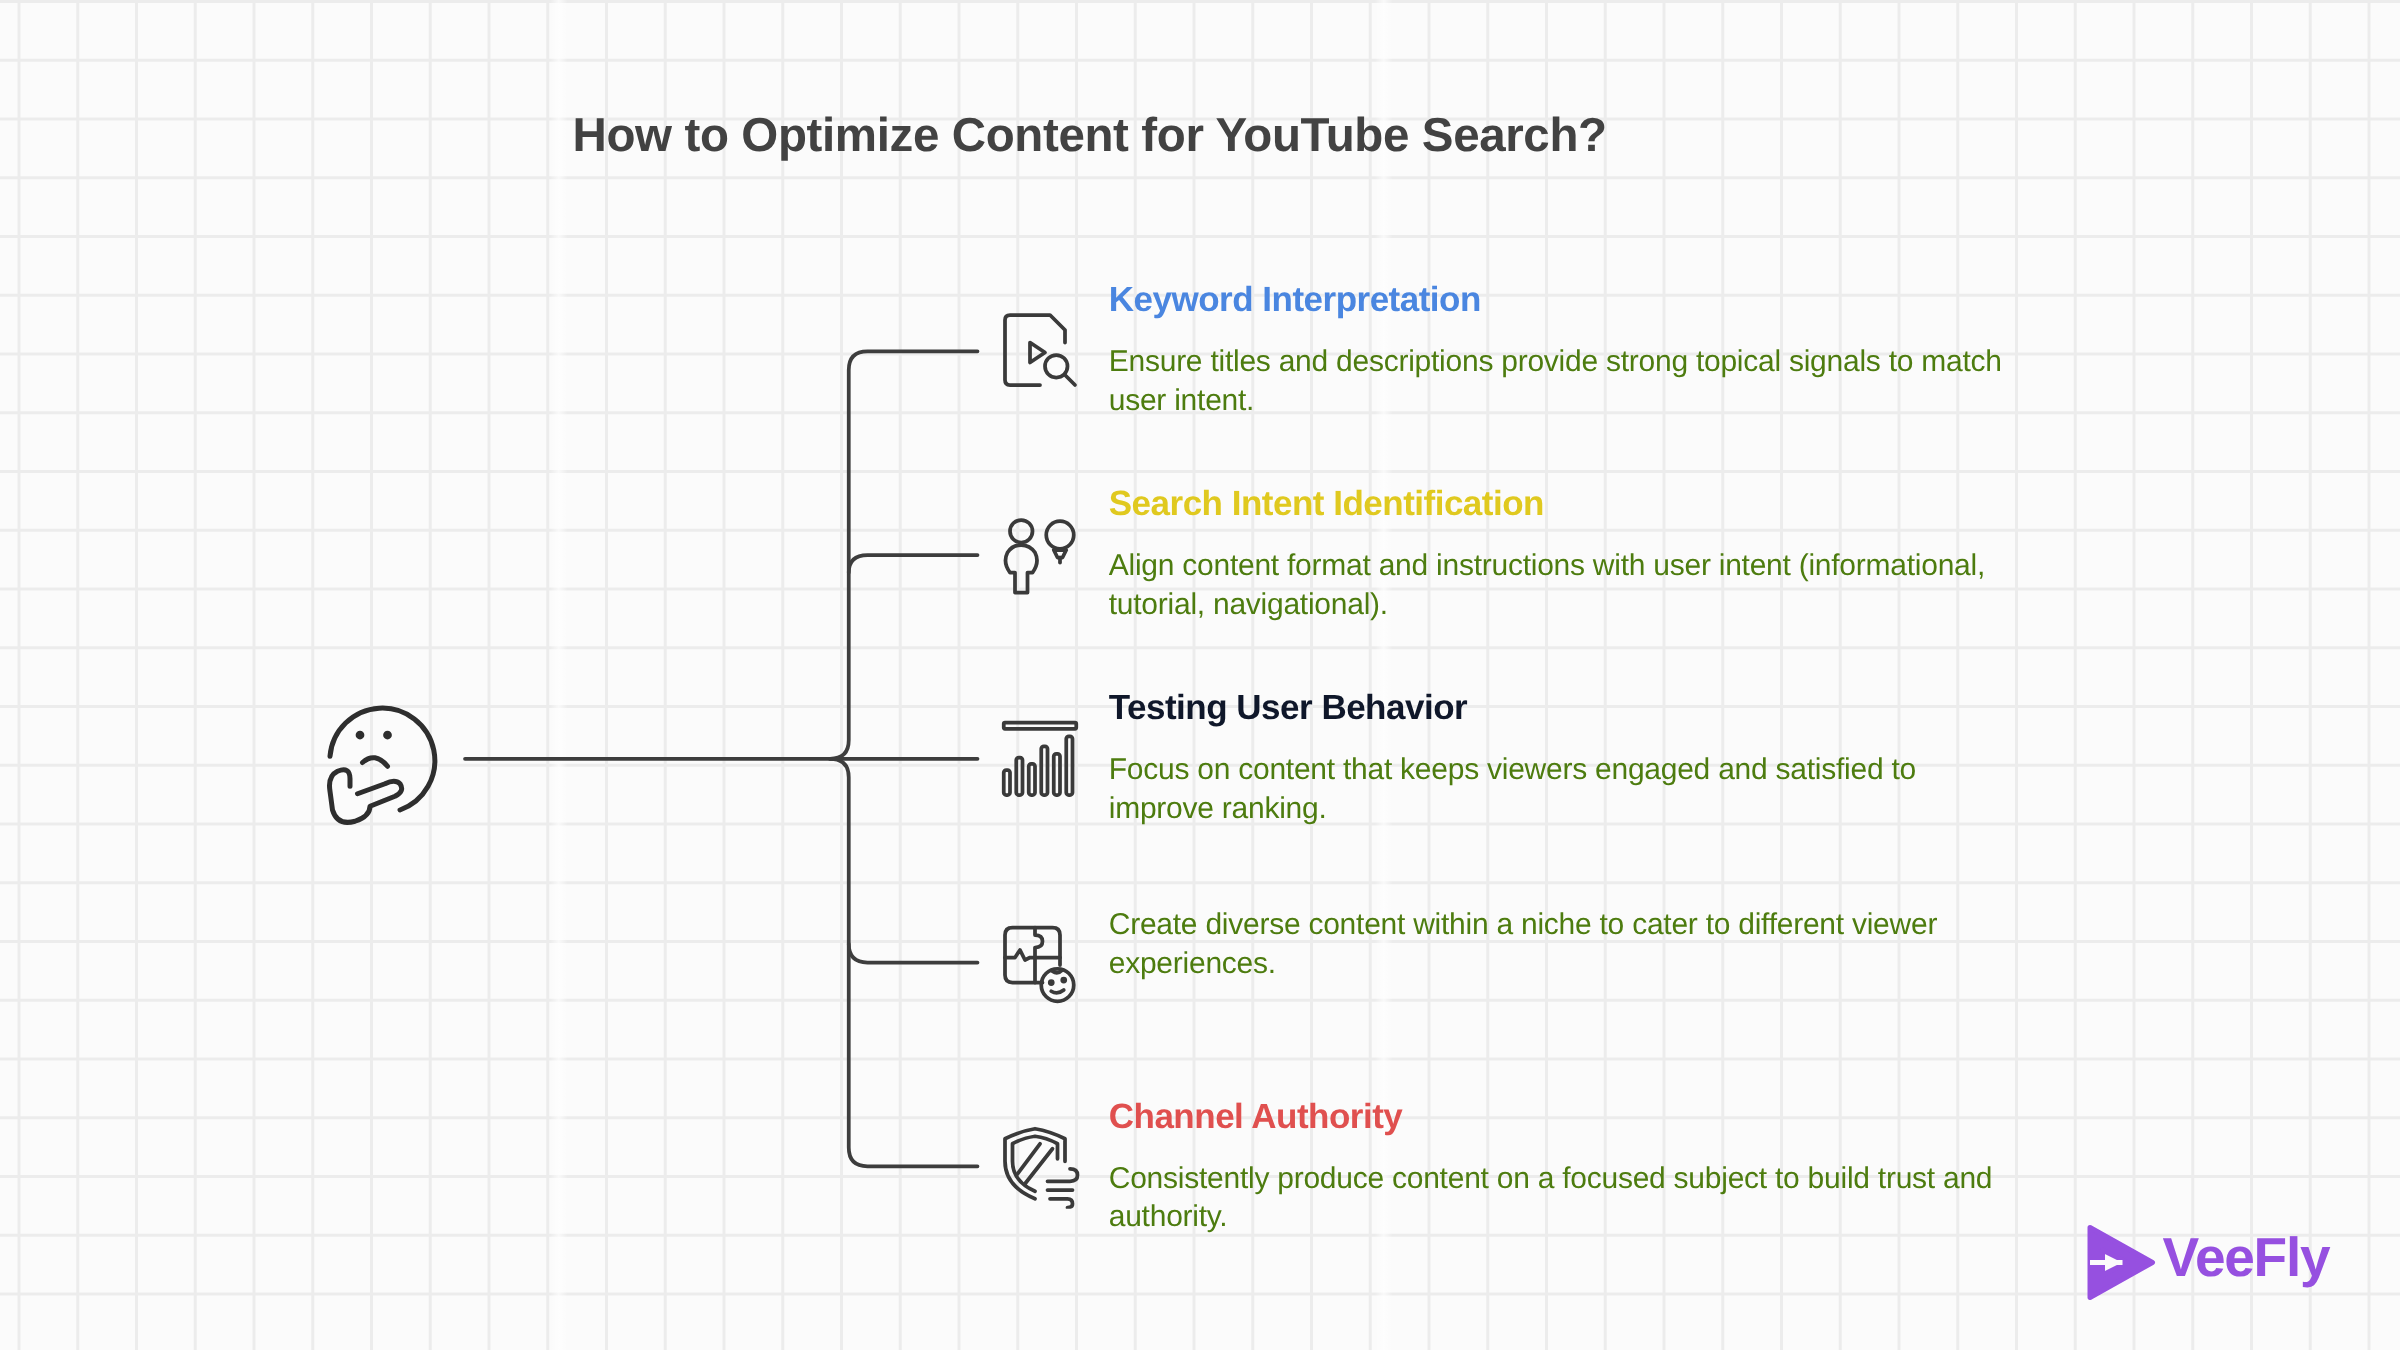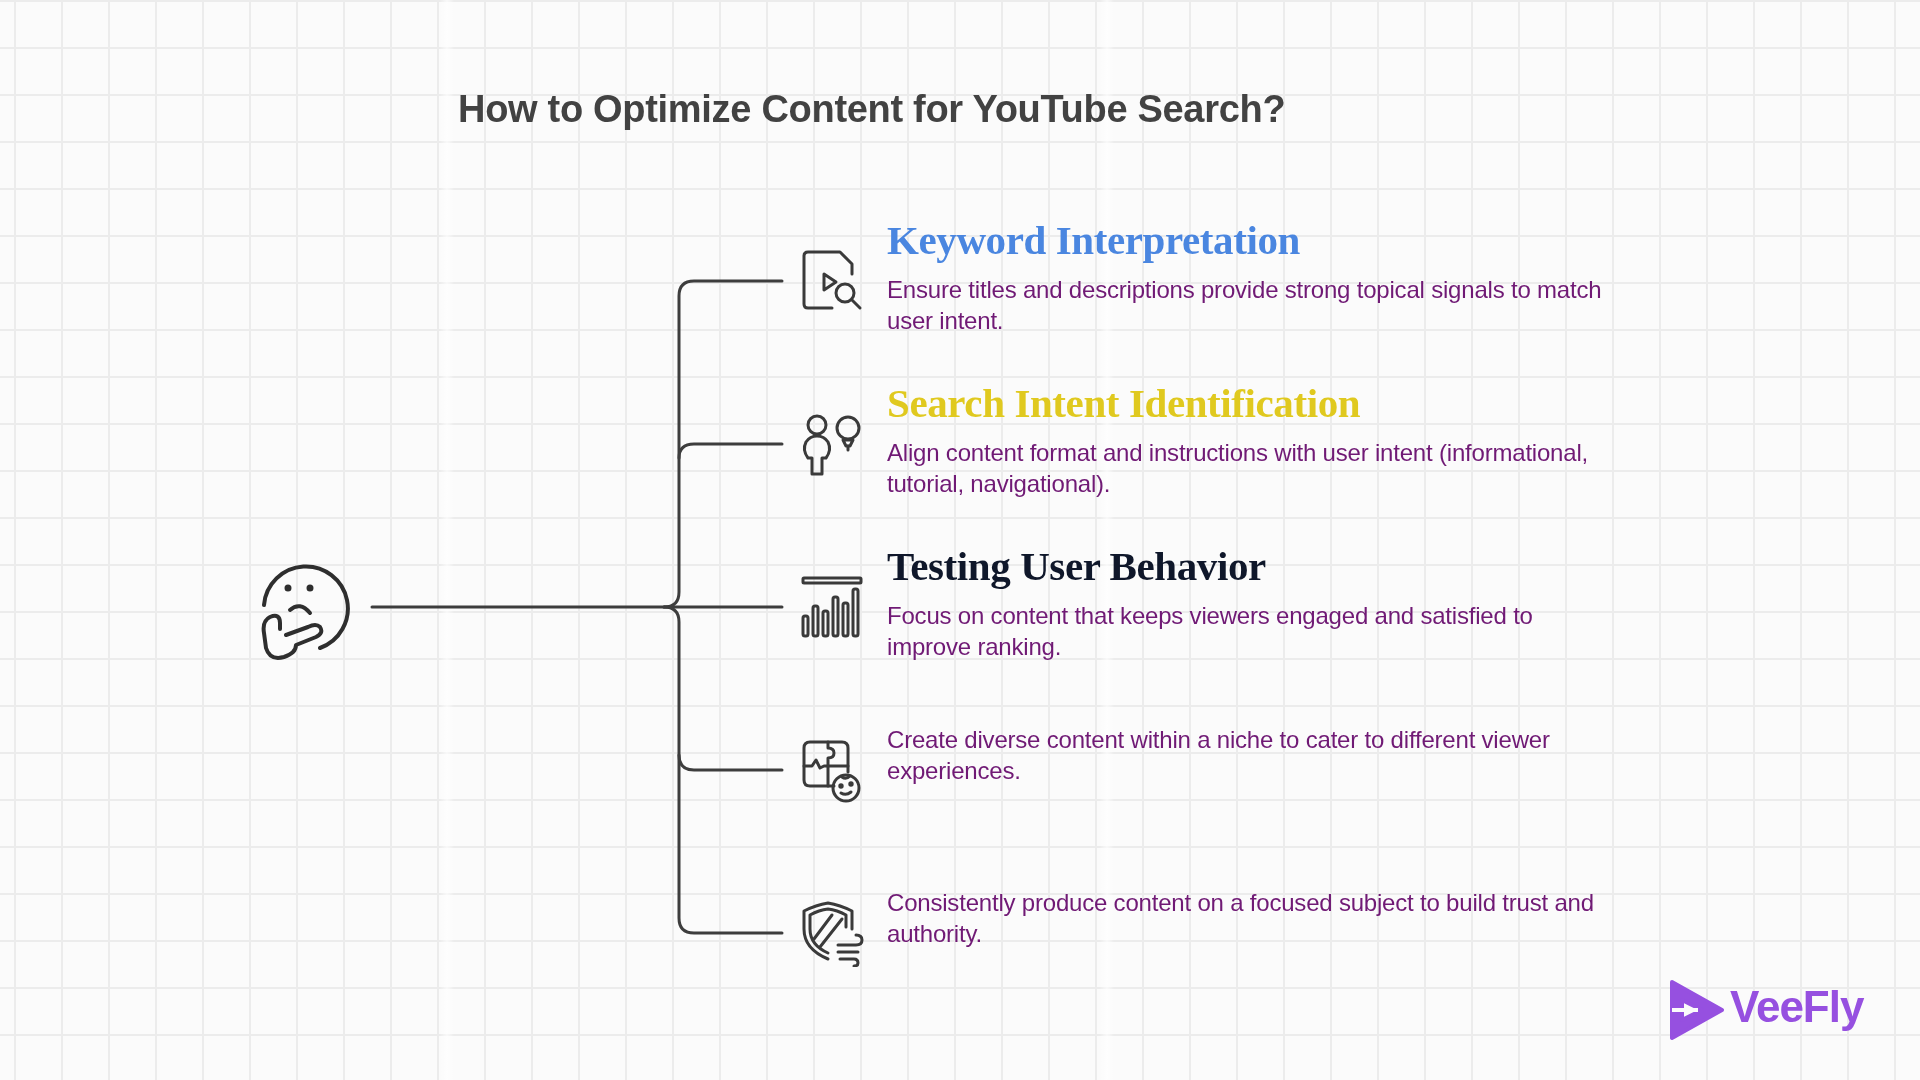--- a/index.html
+++ b/index.html
@@ -19,26 +19,25 @@
     position:absolute; left:410px; top:88px;
     font-size:38px; font-weight:bold; color:#424242; letter-spacing:-0.3px;
     white-space:nowrap;
     margin-left:48px;
   }
   svg.tree { position:absolute; left:0; top:0; }
   .face { position:absolute; left:252px; top:553px; width:100px; height:110px; }
   .icon { position:absolute; left:798px; width:68px; height:68px; }
   .item { position:absolute; left:887px; width:720px; }
   .item h2 {
-    margin:0; font-size:41px; font-weight:bold; letter-spacing:-0.4px; line-height:40px;
+    margin:0; font-size:28px; font-weight:bold; letter-spacing:-0.4px; line-height:40px;
     white-space:nowrap;
-    font-family:Liberation Serif, serif;
   }
   .item p {
-    margin:14px 0 0 0; font-size:24px; line-height:31px; color:#701a75; letter-spacing:-0.2px;
+    margin:14px 0 0 0; font-size:24px; line-height:31px; color:#4d7c0f; letter-spacing:-0.2px;
   }
   .logo { position:absolute; left:1668px; top:976px; width:200px; height:70px;text-align:right; }
   .logo-mark { position:absolute; left:0; top:0; width:58px; height:68px; }
   .logo-text {
     position:absolute; left:62px; top:6px; font-size:44px; font-weight:bold;
     letter-spacing:-1px; white-space:nowrap;
   }
 </style>
 </head>
 <body>
@@ -140,20 +139,21 @@
 <div class="item" style="top:546px">
   <h2 style="color:#0f172a">Testing User Behavior</h2>
   <p>Focus on content that keeps viewers engaged and satisfied to improve ranking.</p>
 </div>
 
 <div class="item" style="top:710px">
   <p>Create diverse content within a niche to cater to different viewer experiences.</p>
 </div>
 
 <div class="item" style="top:873px">
+  <h2 style="color:#e0504f">Channel Authority</h2>
   <p>Consistently produce content on a focused subject to build trust and authority.</p>
 </div>
 
 <div class="logo">
   <svg class="logo-mark" viewBox="0 0 58 68">
     <path d="M4 6 L54 34 L4 62 Z M14 24 L14 44 L34 34 Z" fill="#9650e0" fill-rule="evenodd" stroke="#9650e0" stroke-width="4" stroke-linejoin="round"></path>
     <path d="M4 34 L30 34" stroke="#fbfbfb" stroke-width="4"></path>
   </svg>
   <div class="logo-text" style="color:#9650e0">VeeFly</div>
 </div>

